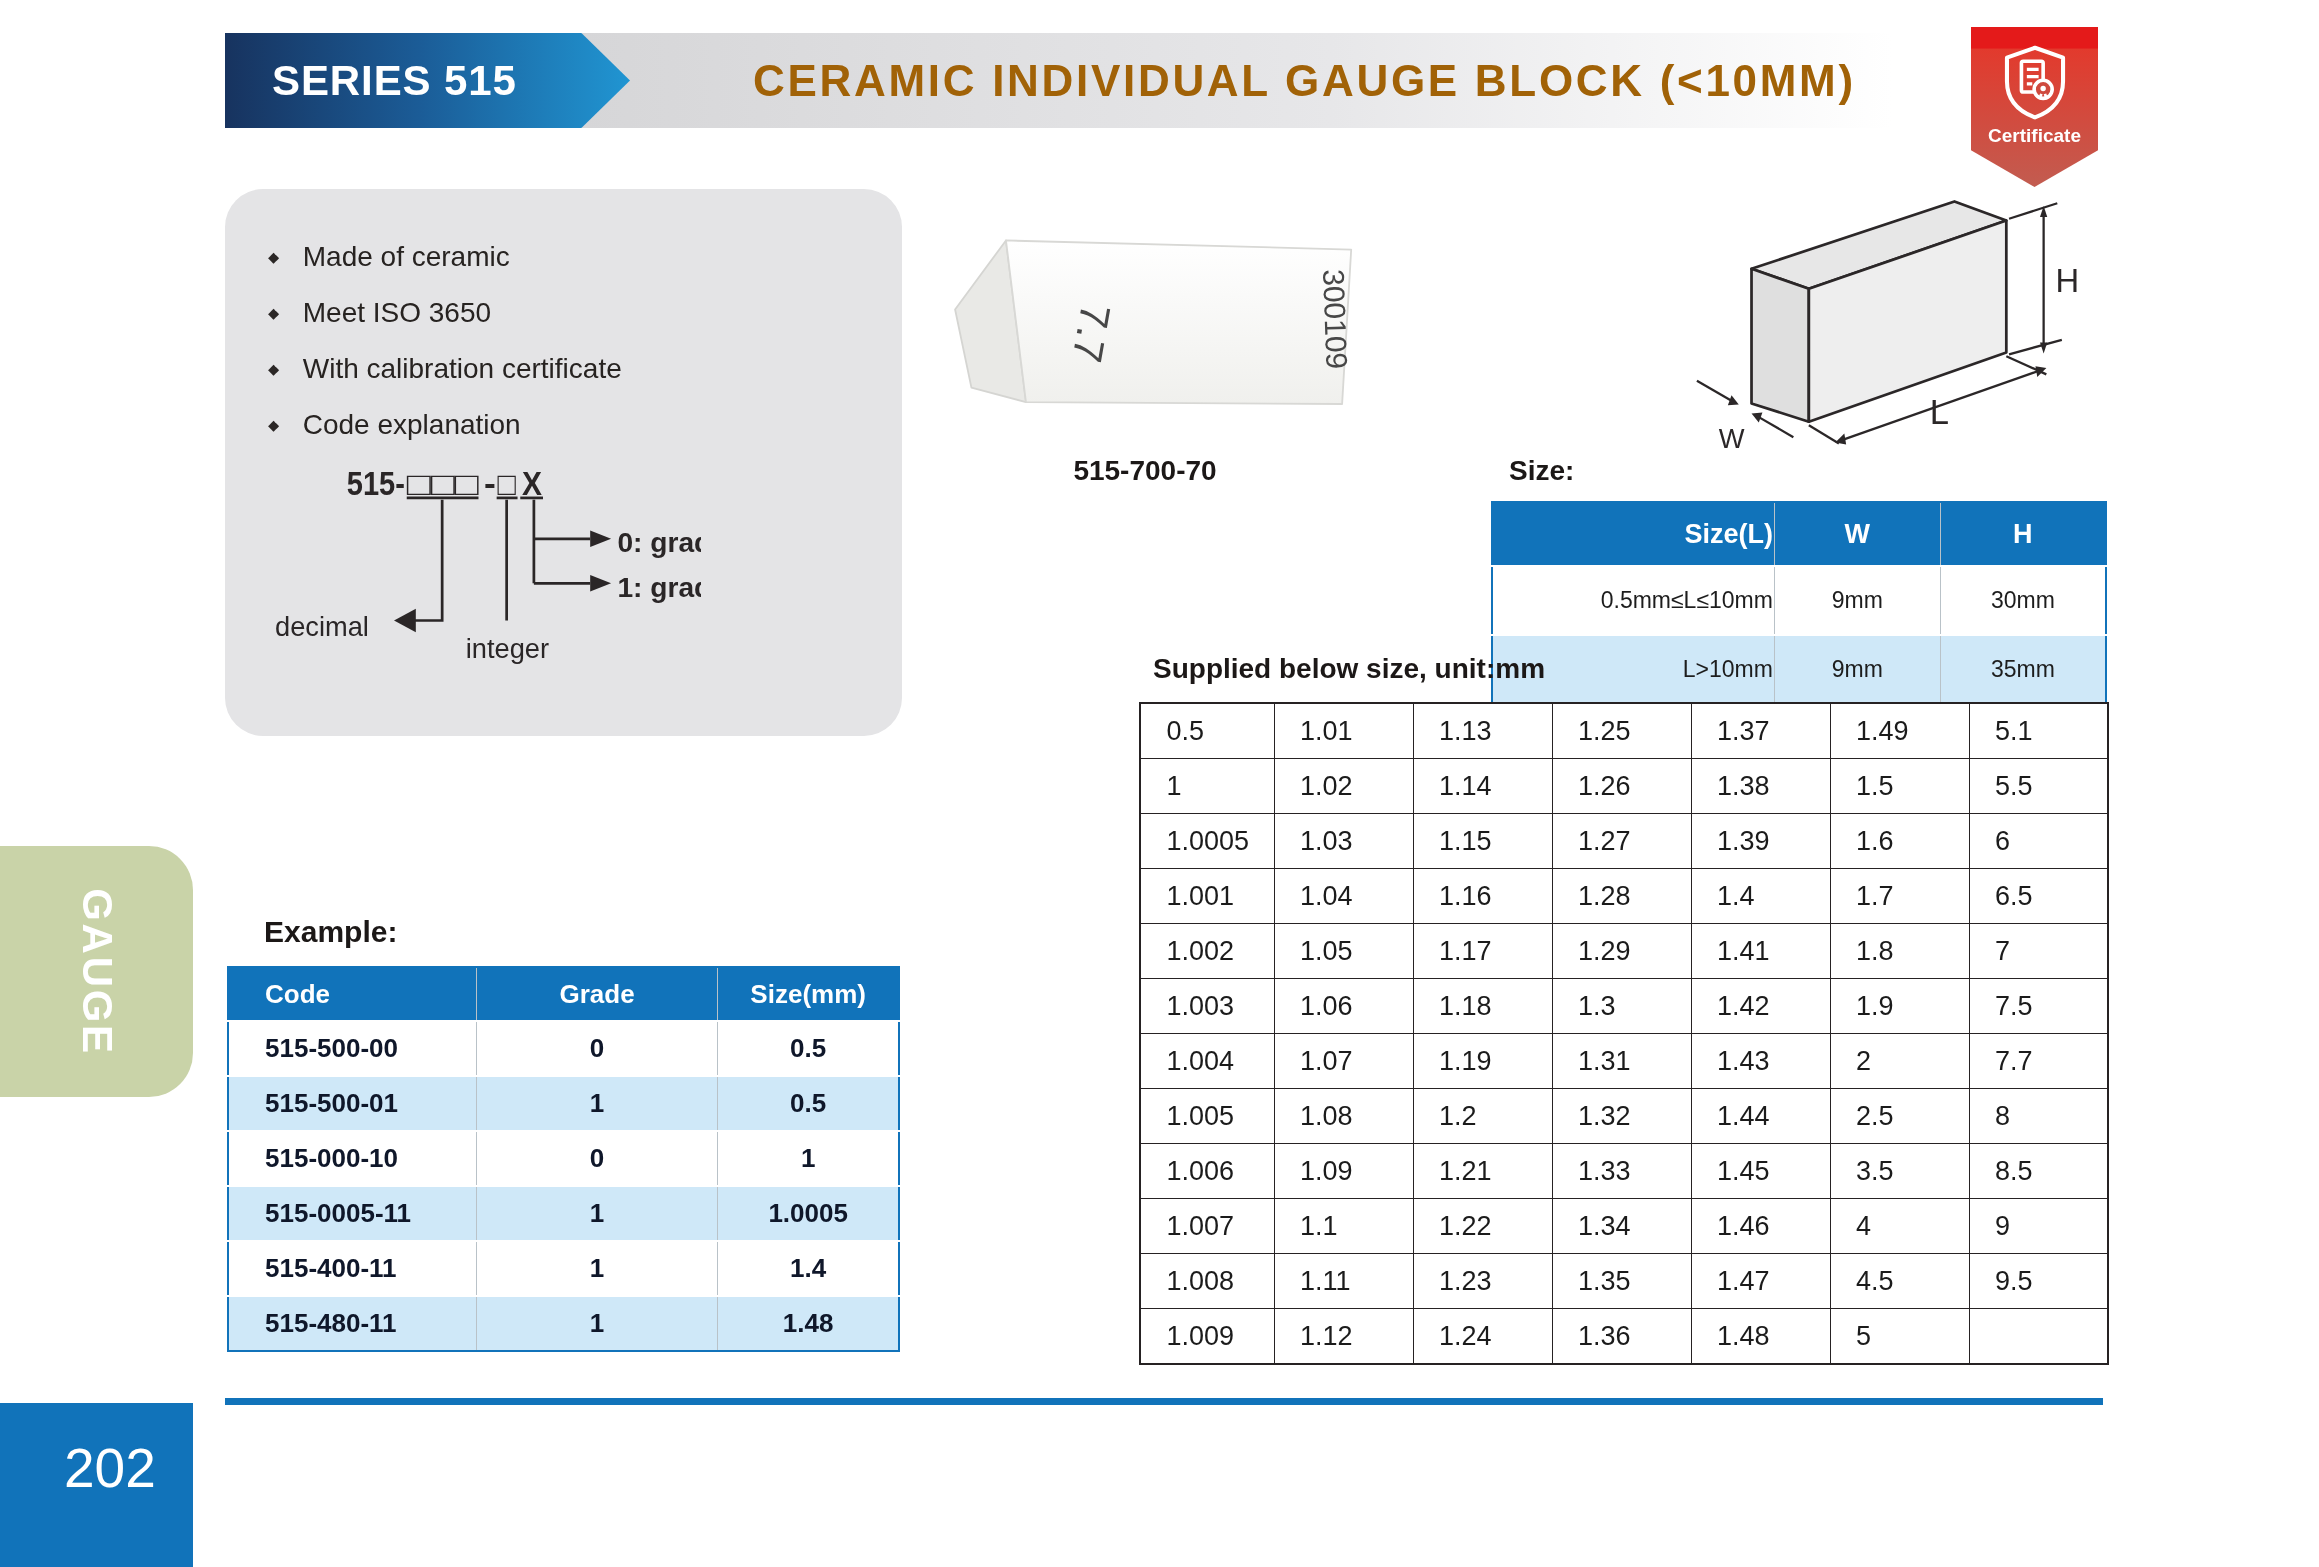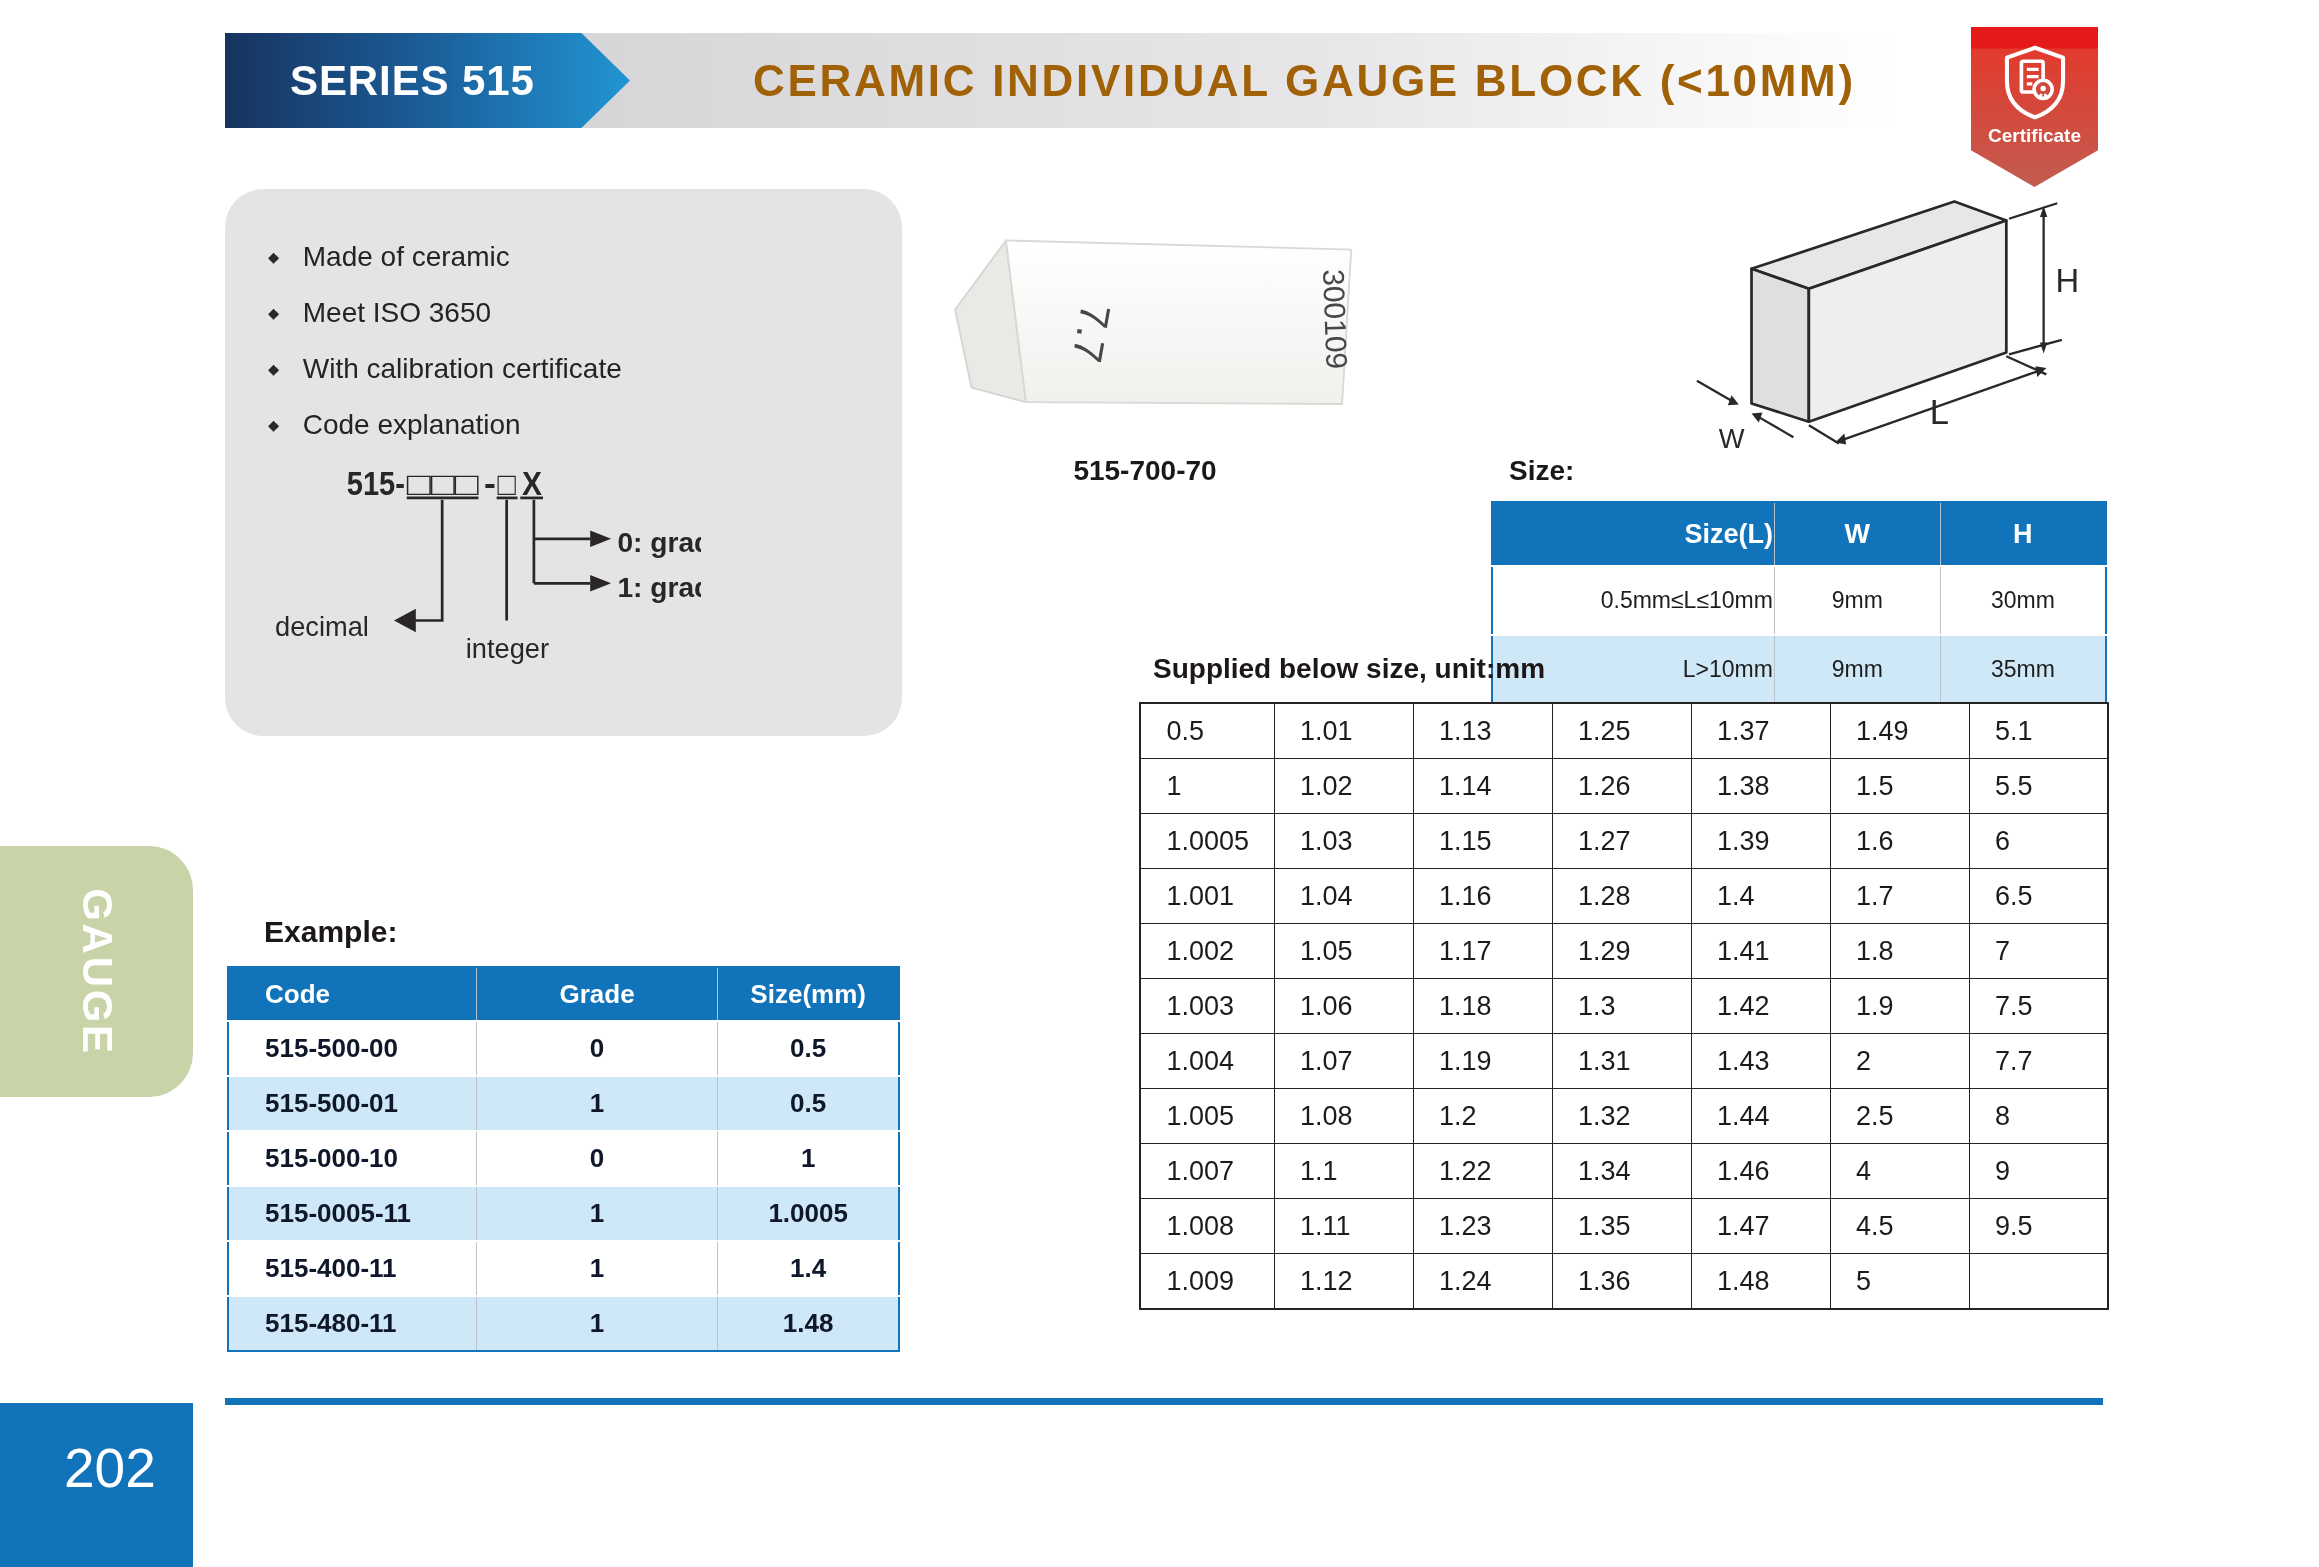--- a/index.html
+++ b/index.html
@@ -6,21 +6,21 @@
   body{width:2319px;height:1567px;position:relative;background:#ffffff;
        font-family:"Liberation Sans", sans-serif;overflow:hidden;}
   .abs{position:absolute;}
 
   
   .title-band{left:582px;top:33px;width:1364px;height:95px;
     background:linear-gradient(90deg,#d6d6d8 0%,#e7e7e9 55%,#ffffff 96%);}
   .series-banner{left:225px;top:33px;width:405px;height:95px;
     background:linear-gradient(90deg,#17335f 0%,#1b5c97 48%,#2095d2 100%);
     clip-path:polygon(0 0,88% 0,100% 50%,88% 100%,0 100%);
-    display:flex;align-items:center;padding-left:65px;box-sizing:border-box;}
+    display:flex;align-items:center;padding-left:47px;box-sizing:border-box;}
   .series-banner span{color:#fff;font-size:42px;font-weight:bold;letter-spacing:0.9px;}
   .main-title{left:753px;top:33px;height:95px;display:flex;align-items:center;
     font-size:44px;font-weight:bold;letter-spacing:2.7px;color:#a16207;}
   .badge{left:1971px;top:27px;width:127px;height:160px;
     background:linear-gradient(180deg,#e41a1a 0%,#e41a1a 13%,#e23a2d 14%,#c25c50 100%);
     clip-path:polygon(0 0,100% 0,100% 77%,50% 100%,0 77%);}
   .badge-shield{position:absolute;left:50%;top:18px;transform:translateX(-50%);}
   .badge-label{position:absolute;left:0;right:0;top:98px;text-align:center;
     color:#fff;font-size:19px;font-weight:bold;}
 
@@ -304,20 +304,29 @@
         <tr>
           <td>1.005</td>
           <td>1.08</td>
           <td>1.2</td>
           <td>1.32</td>
           <td>1.44</td>
           <td>2.5</td>
           <td>8</td>
         </tr>
         <tr>
+          <td>1.006</td>
+          <td>1.09</td>
+          <td>1.21</td>
+          <td>1.33</td>
+          <td>1.45</td>
+          <td>3.5</td>
+          <td>8.5</td>
+        </tr>
+        <tr>
           <td>1.007</td>
           <td>1.1</td>
           <td>1.22</td>
           <td>1.34</td>
           <td>1.46</td>
           <td>4</td>
           <td>9</td>
         </tr>
         <tr>
           <td>1.008</td>

